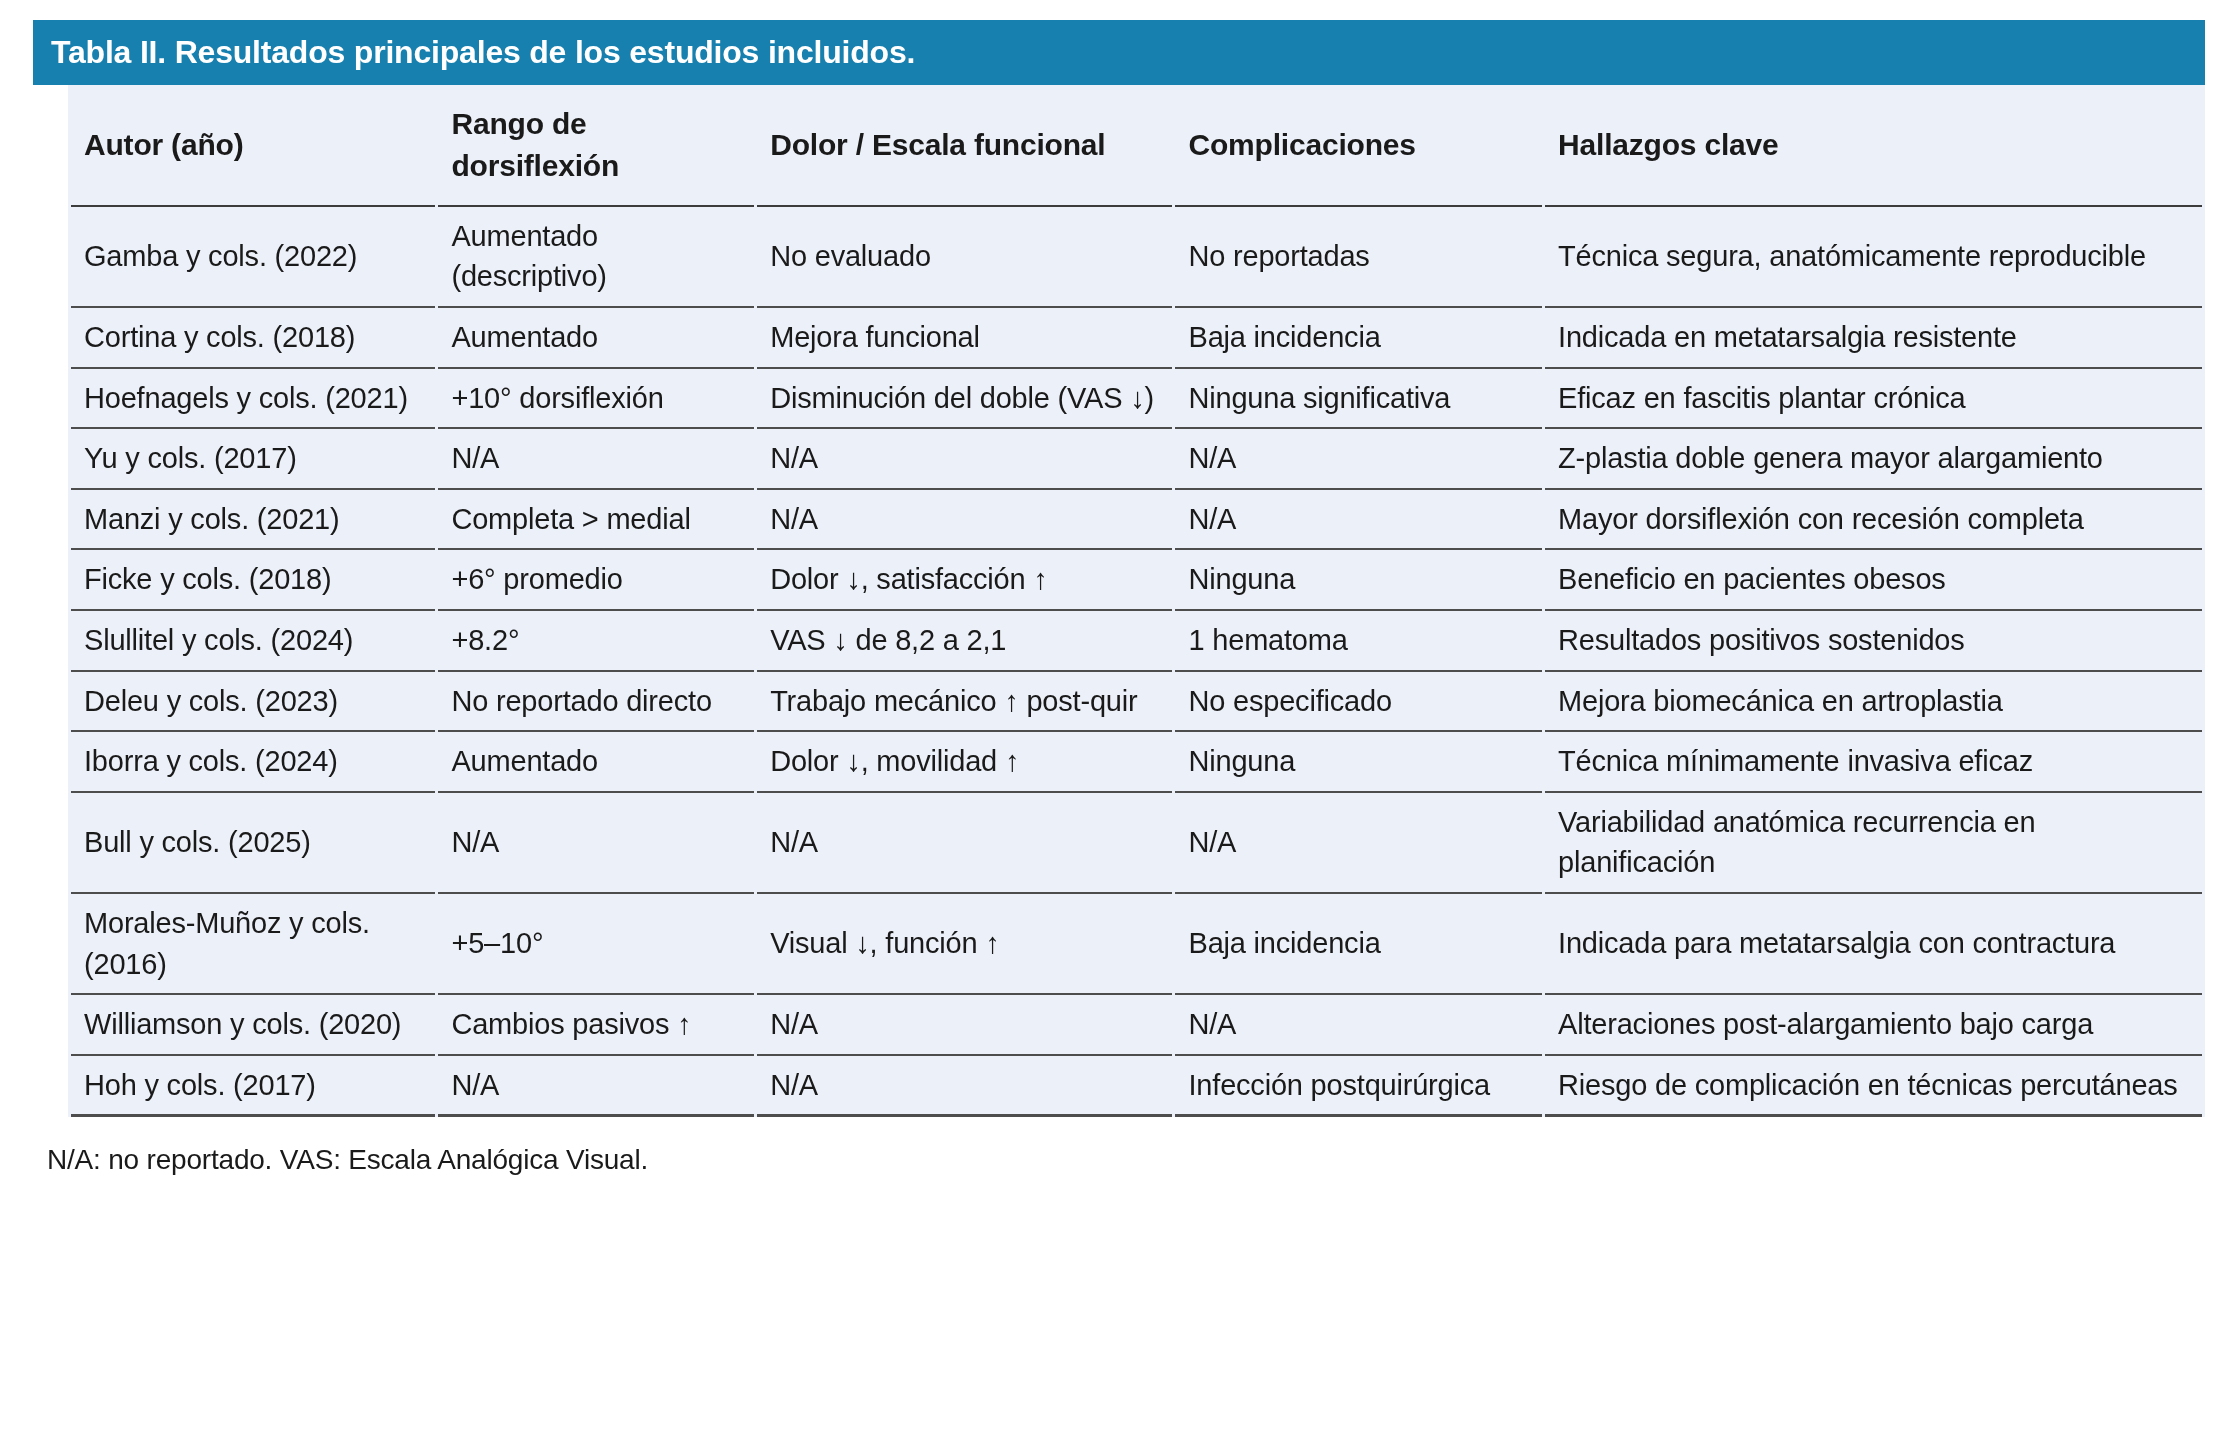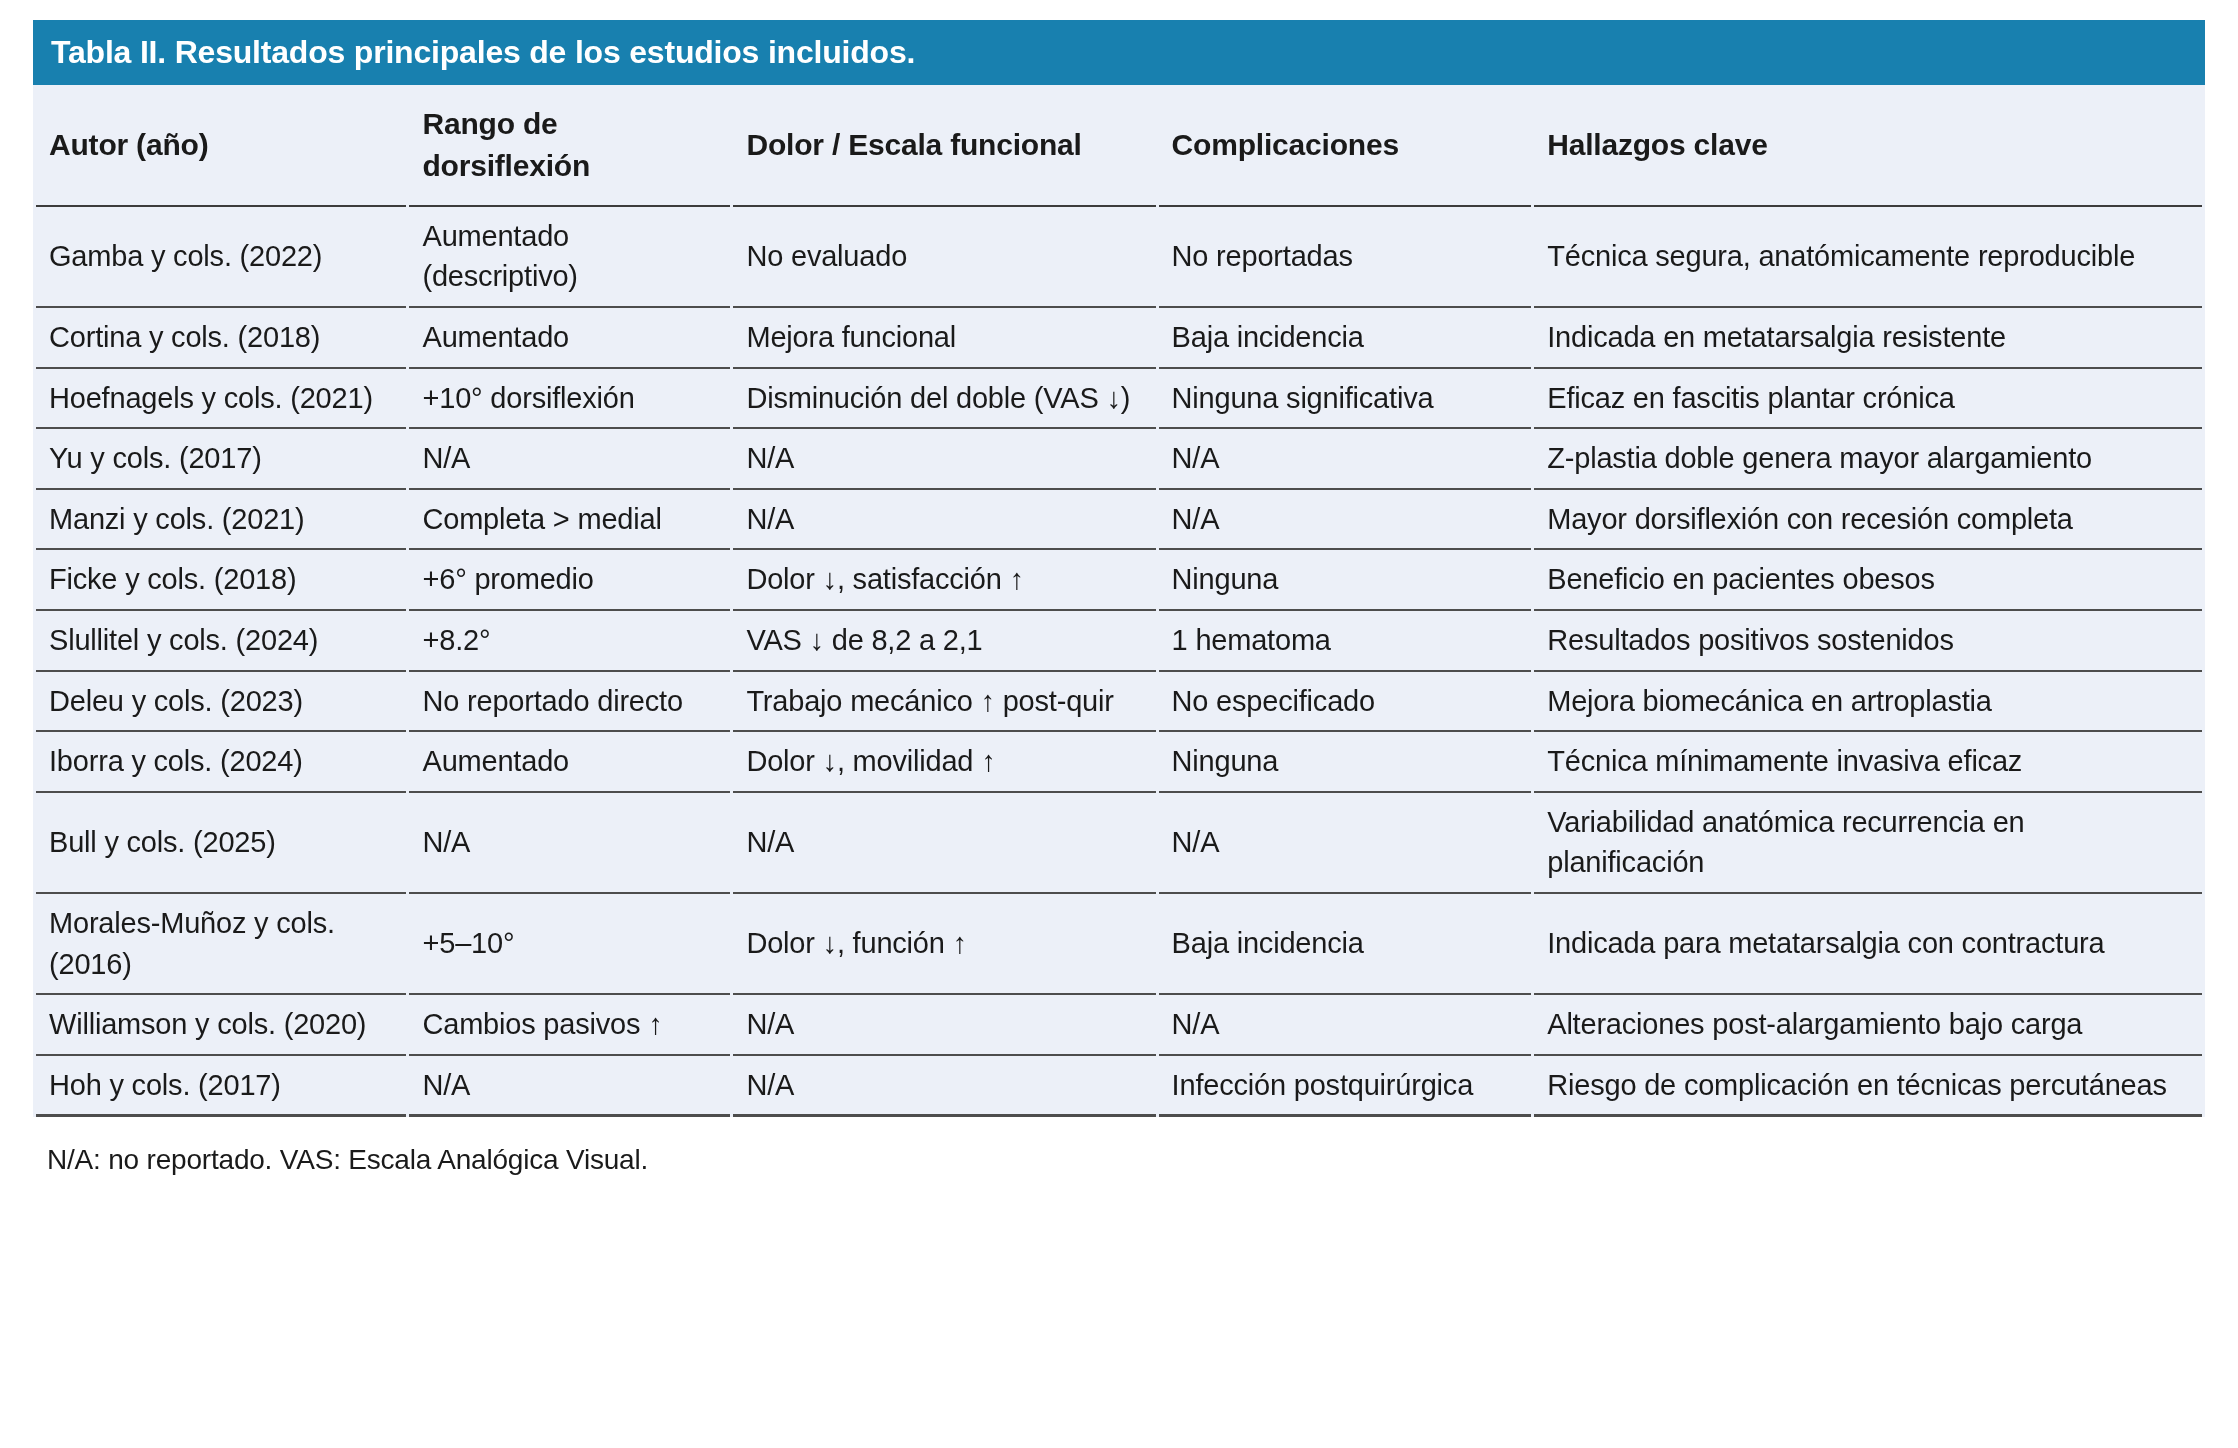--- a/index.html
+++ b/index.html
@@ -25,20 +25,21 @@
   .title-bar{
     background:var(--header-bg);
     color:var(--header-text);
     font-size:32px;
     font-weight:bold;
     padding:14px 18px;
     line-height:1.15;
   }
   .table-bg{
     background:var(--body-bg);
+    margin-left:35px;
   }
   table{
     width:100%;
     border-collapse:separate;
     border-spacing:3px 0;
     font-size:29px;
     line-height:1.4;
   }
   th,td{
     text-align:left;
@@ -163,21 +164,21 @@
           <tr>
             <td>Bull y cols. (2025)</td>
             <td>N/A</td>
             <td>N/A</td>
             <td>N/A</td>
             <td>Variabilidad anatómica recurrencia en planificación</td>
           </tr>
           <tr>
             <td>Morales-Muñoz y cols. (2016)</td>
             <td>+5–10°</td>
-            <td>Dolor ↓, función ↑</td>
+            <td>Visual ↓, función ↑</td>
             <td>Baja incidencia</td>
             <td>Indicada para metatarsalgia con contractura</td>
           </tr>
           <tr>
             <td>Williamson y cols. (2020)</td>
             <td>Cambios pasivos ↑</td>
             <td>N/A</td>
             <td>N/A</td>
             <td>Alteraciones post-alargamiento bajo carga</td>
           </tr>

